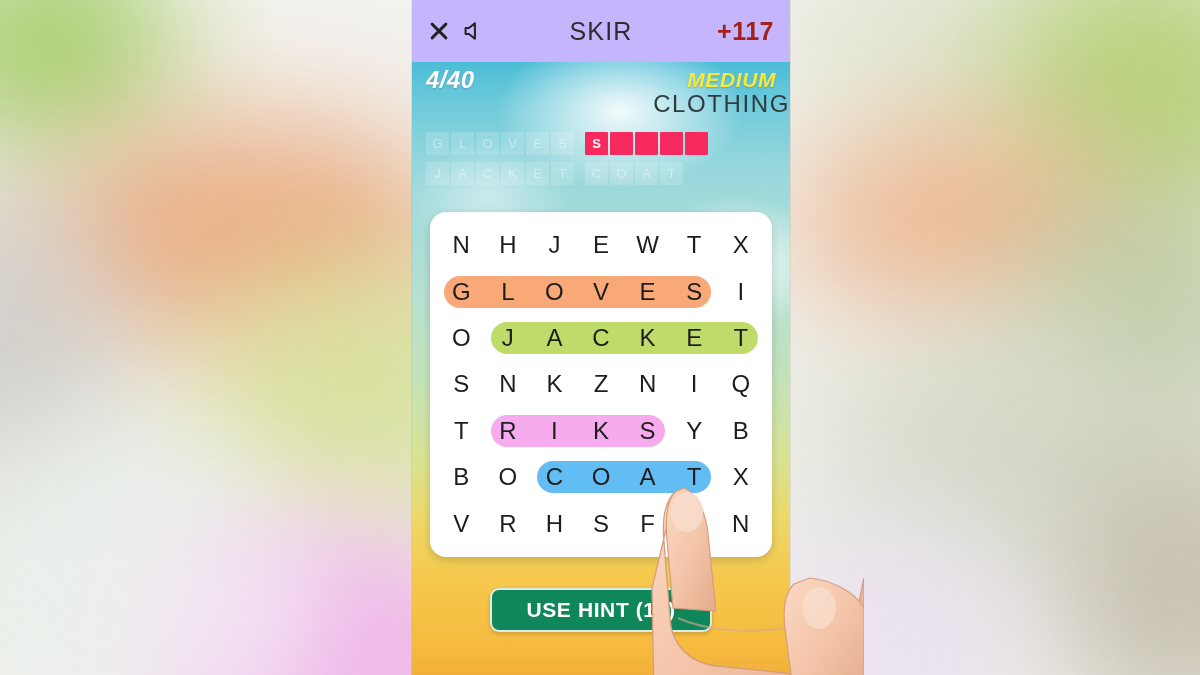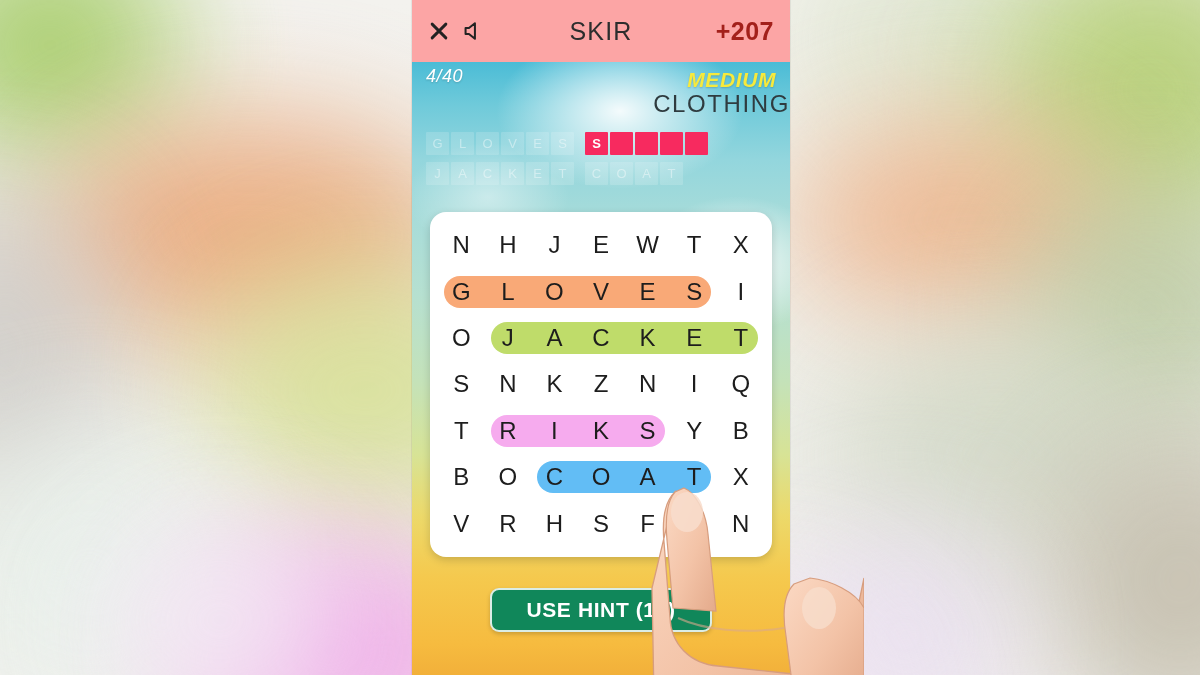--- a/index.html
+++ b/index.html
@@ -22,21 +22,21 @@
   
   #screen {
     position:absolute; left:412px; top:0; width:378px; height:675px;
     overflow:hidden;
     box-shadow:0 0 0 1px rgba(0,0,0,.06);
   }
 
   
   #topbar {
     position:absolute; left:0; top:0; width:100%; height:62px;
-    background:#fca5a5;
+    background:#c4b5fd;
     display:flex; align-items:center;
     padding:0 16px;
   }
   #topbar .left { display:flex; align-items:center; gap:13px; }
   .ticon { width:22px; height:22px; display:block; }
   #game-title {
     position:absolute; left:0; right:0; text-align:center;
     font-size:25px; letter-spacing:1.2px; color:#2d2d2d; font-weight:400;
     pointer-events:none;
   }
@@ -61,21 +61,21 @@
         #c4e2b9 52%,
         #d7e396 64%,
         #ecd96a 74%,
         #f5c94e 84%,
         #f6bb3f 95%,
         #f2b03a 100%);
   }
 
   #level-count {
     position:absolute; left:14px; top:66px;
-    font-size:18px; font-weight:400; font-style:italic; color:#ffffff;
+    font-size:24px; font-weight:700; font-style:italic; color:#ffffff;
     letter-spacing:.5px;
     text-shadow:0 1px 2px rgba(0,0,0,.18);
     text-align:center;
   }
   #difficulty {
     position:absolute; right:14px; top:68px;
     font-size:21px; font-weight:700; font-style:italic; color:#f7ea3c;
     letter-spacing:.6px;
     text-shadow:0 1px 2px rgba(0,0,0,.18);
   }
@@ -177,21 +177,21 @@
           <path d="M4.5 4.5 L19.5 19.5 M19.5 4.5 L4.5 19.5" stroke="#222" stroke-width="3.1" stroke-linecap="round"></path>
         </svg>
       </span>
       <span>
         <svg class="ticon" viewBox="0 0 24 24" aria-hidden="true">
           <path d="M13 3.5 L6.5 8.8 H2.8 V15.2 H6.5 L13 20.5 Z" fill="none" stroke="#222" stroke-width="2.2" stroke-linejoin="round"></path>
         </svg>
       </span>
     </div>
     <div id="game-title">SKIR</div>
-    <div id="score">+207</div>
+    <div id="score">+117</div>
   </div>
 
   <div id="sky"></div>
 
   <div id="level-count">4/40</div>
   <div id="difficulty">MEDIUM</div>
   <div id="category">CLOTHING</div>
 
   <div id="wordlist">
       <div class="word found">

